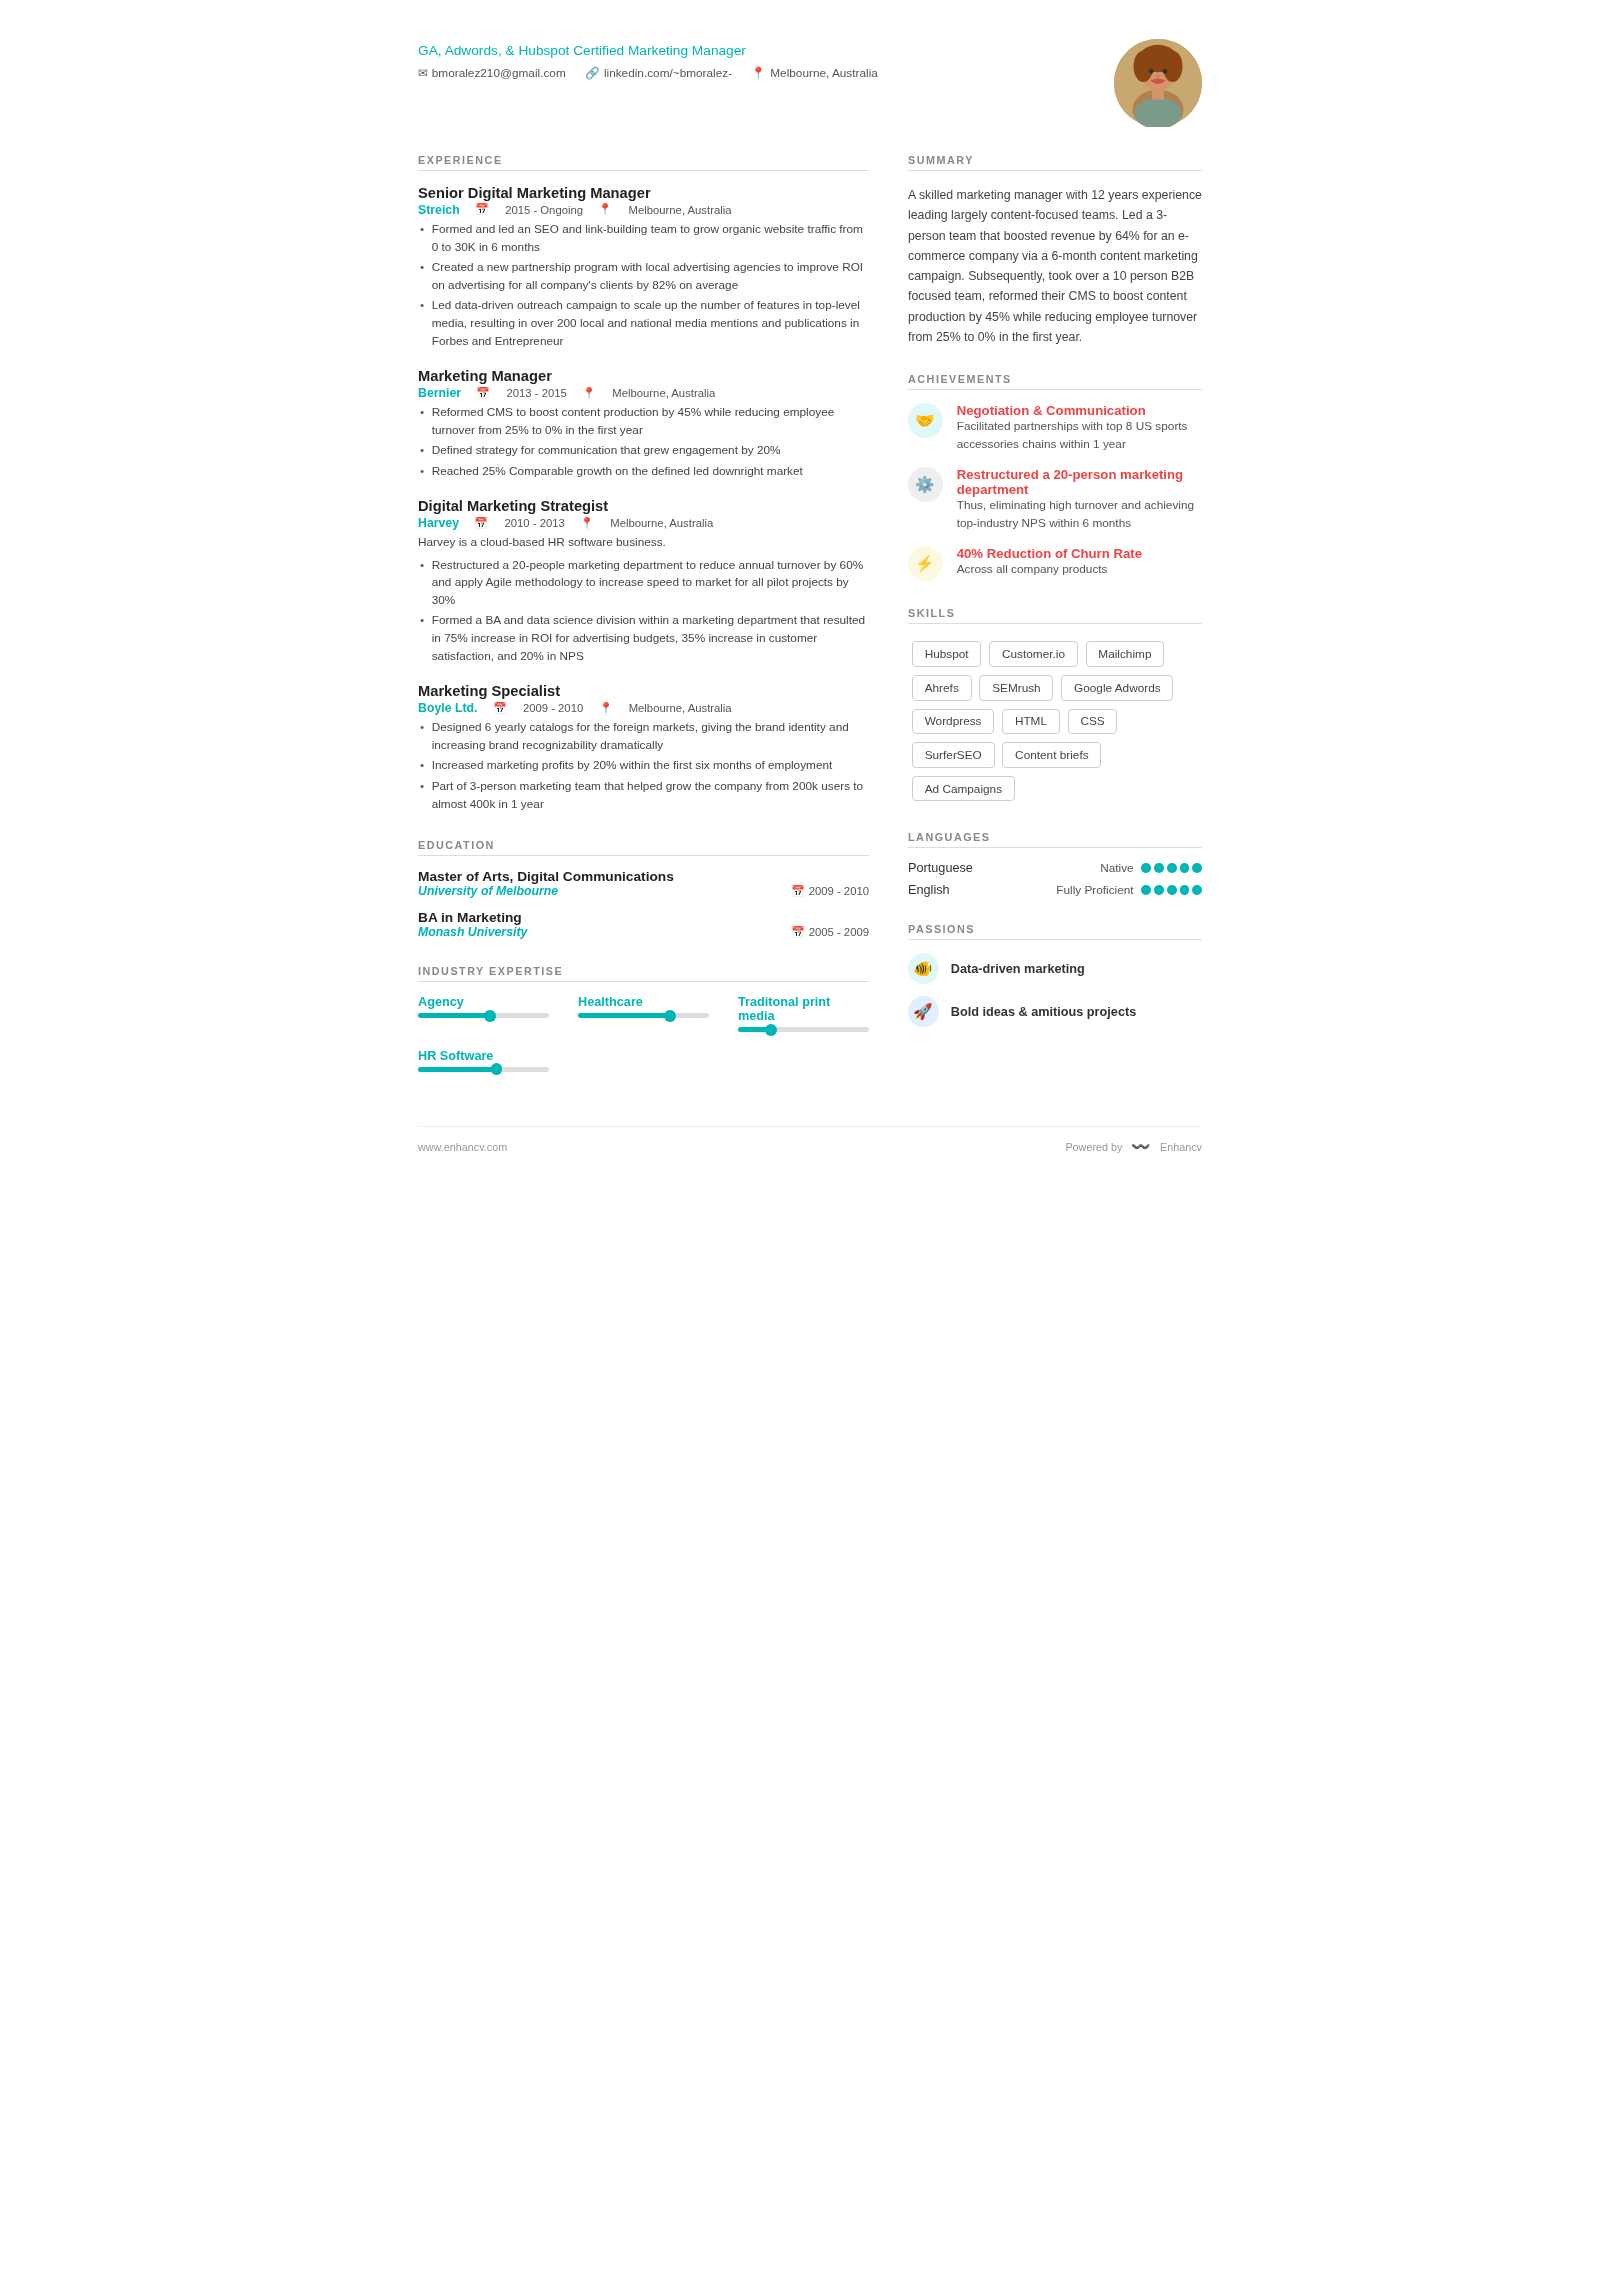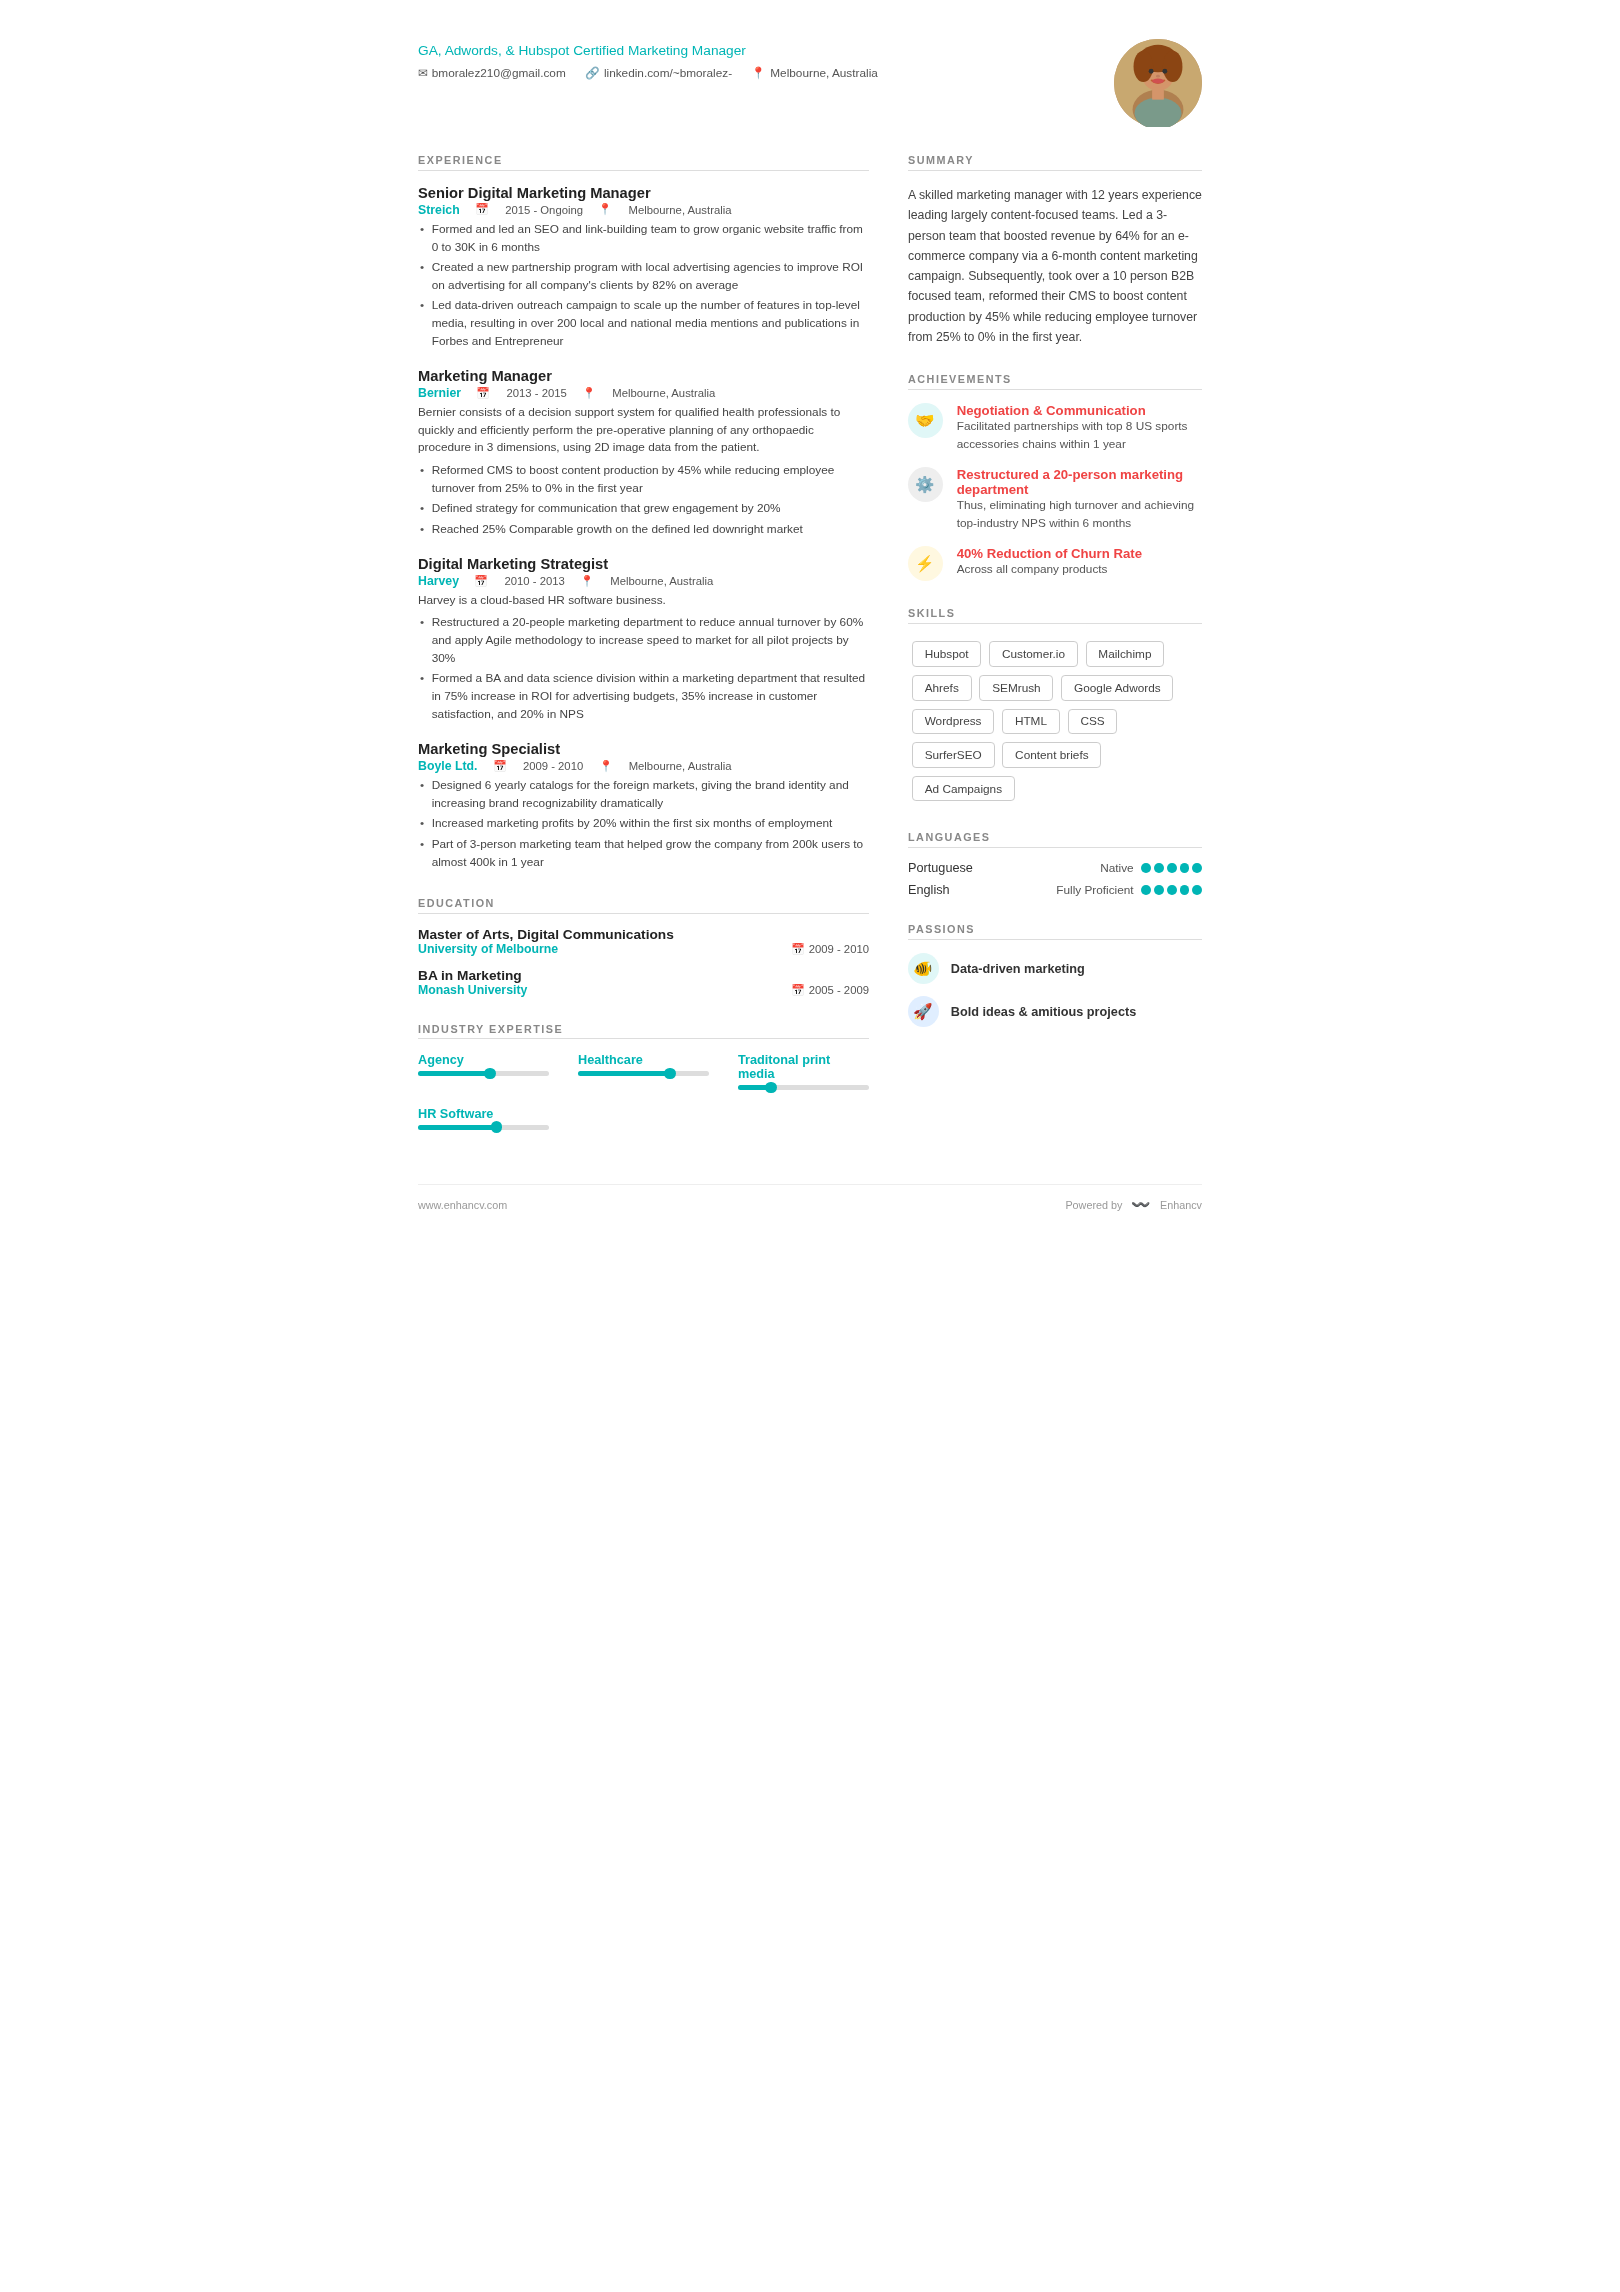--- a/index.html
+++ b/index.html
@@ -144,20 +144,21 @@
     }
     .edu-meta {
       display: flex;
       justify-content: space-between;
       align-items: center;
     }
     .edu-school {
       color: #00b5b5;
       font-weight: 600;
       font-size: 12.3px;
+      font-style: italic;
     }
     .edu-date {
       font-size: 11.3px;
       color: #555;
     }
 
     
     .expertise-grid {
       display: grid;
       grid-template-columns: 1fr 1fr 1fr;
@@ -396,21 +397,20 @@
 
       <div class="job-block">
         <div class="job-title">Marketing Manager</div>
         <div class="job-meta">
           <span class="company-name">Bernier</span>
           <span>📅</span>
           <span>2013 - 2015</span>
           <span>📍</span>
           <span>Melbourne, Australia</span>
         </div>
-        <div class="job-desc">Bernier consists of a decision support system for qualified health professionals to quickly and efficiently perform the pre-operative planning of any orthopaedic procedure in 3 dimensions, using 2D image data from the patient.</div>
         <ul class="job-bullets">
           <li>Reformed CMS to boost content production by 45% while reducing employee turnover from 25% to 0% in the first year</li>
           <li>Defined strategy for communication that grew engagement by 20%</li>
           <li>Reached 25% Comparable growth on the defined led downright market</li>
         </ul>
       </div>
 
       <div class="job-block">
         <div class="job-title">Digital Marketing Strategist</div>
         <div class="job-meta">

